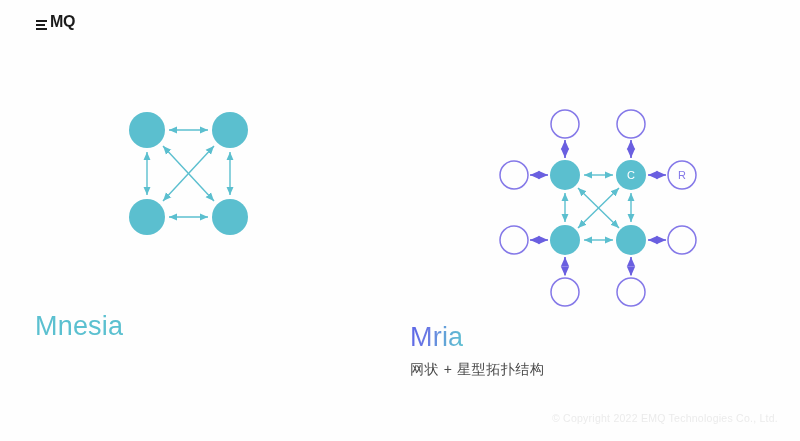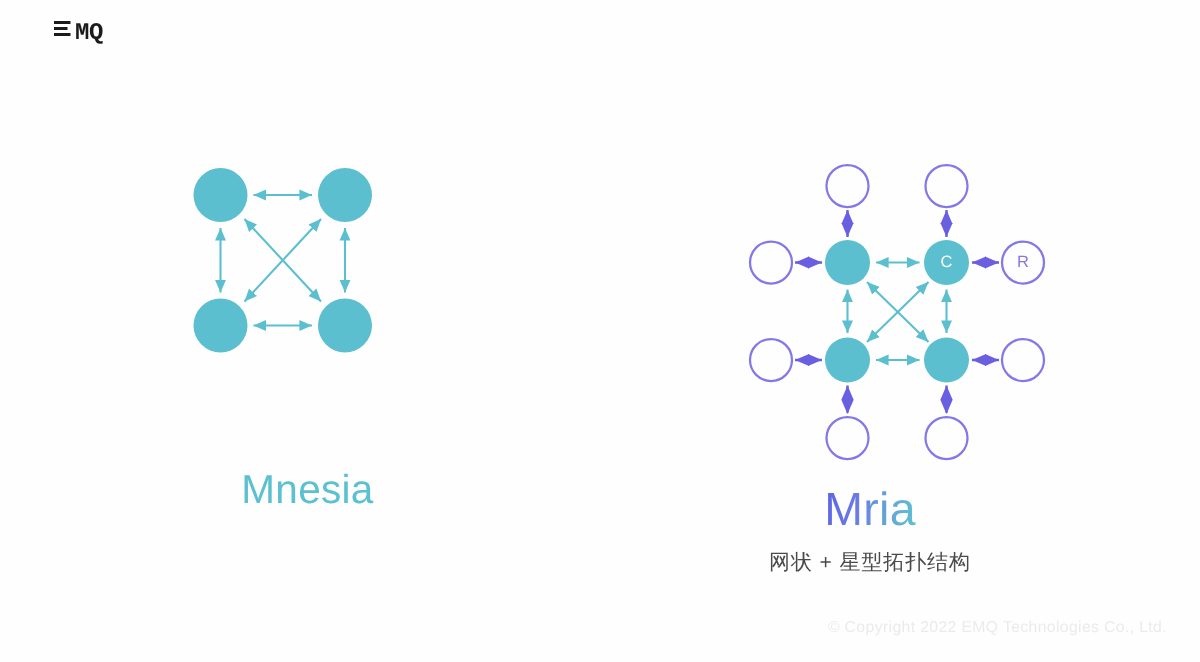--- a/index.html
+++ b/index.html
@@ -14,23 +14,22 @@
     overflow: hidden;
     position: relative;
   }
 
   
   #logo {
     position: absolute;
     left: 36px;
     top: 14px;
     display: flex;
-    align-items: flex-start;
+    align-items: flex-end;
     gap: 2px;
-    font-family: Liberation Mono, monospace;
   }
   #logo .bars {
     display: flex;
     flex-direction: column;
     justify-content: center;
     gap: 2px;
     width: 11px;
     margin-right: 1px;
   }
   #logo .bars i {
@@ -67,34 +66,33 @@
   }
   .diagram-wrap svg {
     display: block;
   }
 
   
   .caption {
     position: absolute;
     left: 0;
     width: 340px;
-    text-align: center;
   }
   #caption-mnesia { top: 222px; }
   #caption-mria   { top: 233px; }
 
   .title-mnesia {
     font-size: 27px;
     font-weight: 400;
     color: #5bc0d0;
     letter-spacing: 0.2px;
     line-height: 1.25;
   }
   .title-mria {
-    font-size: 31px;
+    font-size: 27px;
     font-weight: 400;
     letter-spacing: 0.2px;
     line-height: 1.25;
     background: linear-gradient(100deg, #5a63e6 0%, #6a7ae4 35%, #61a8d6 68%, #5ec2d1 100%);
     -webkit-background-clip: text;
     background-clip: text;
     color: transparent;
     -webkit-text-fill-color: transparent;
     display: inline-block;
     text-decoration: underline;

